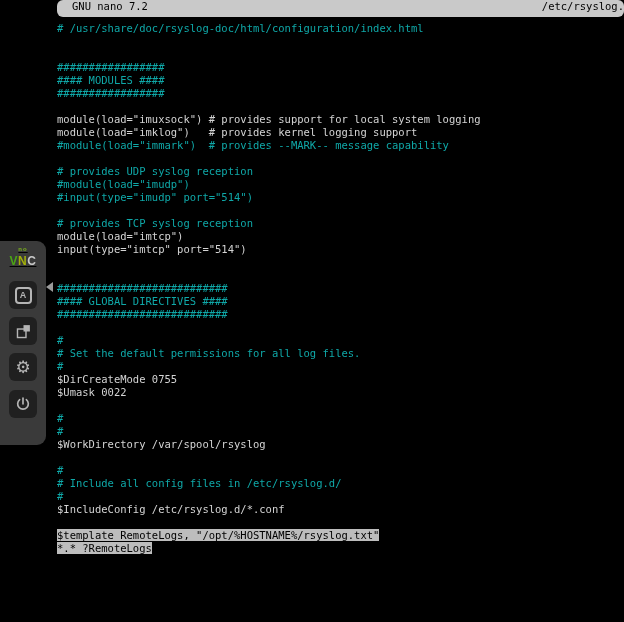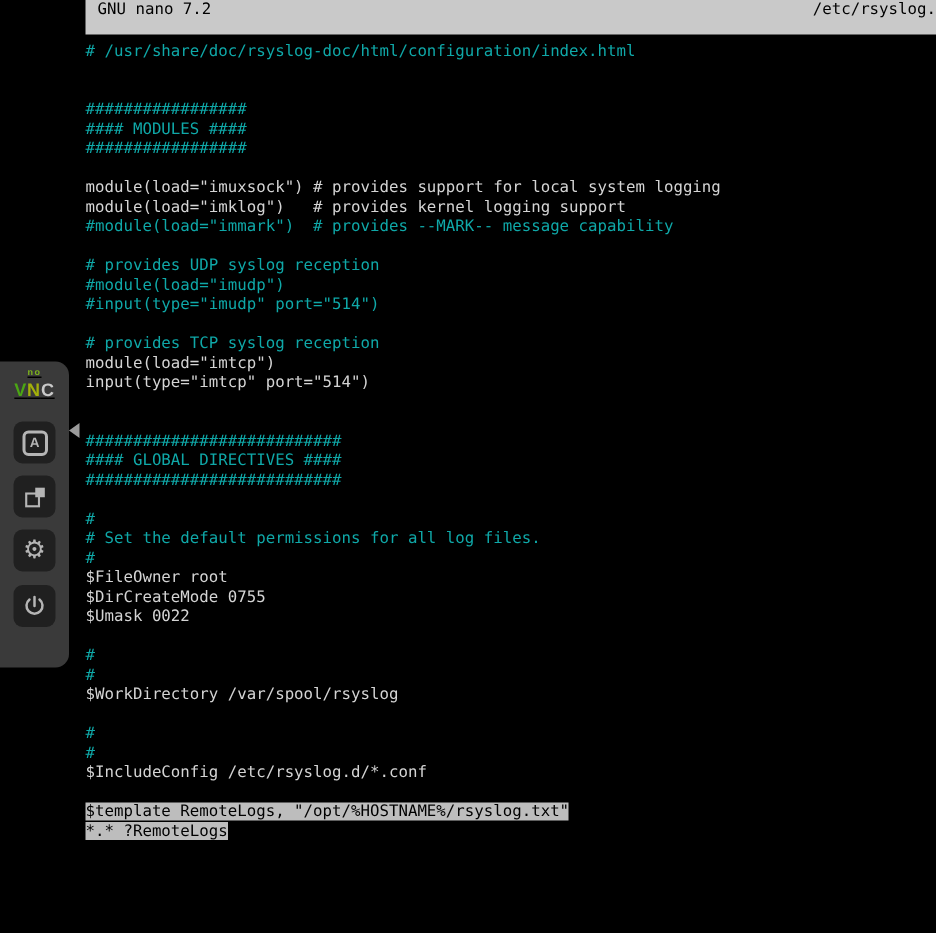--- a/index.html
+++ b/index.html
@@ -12,26 +12,27 @@
     font-family: "DejaVu Sans Mono", monospace;
   }
 
   
   .terminal {
     position: absolute; left: 57px; top: 0;
     width: 567px; height: 622px;
     font-size: 10.5px; line-height: 13px;
   }
   .titlebar {
-    height: 23px;
+    height: 17px;
     background: #c9c9c9;
     color: #000;
     display: flex; justify-content: space-between;
-    padding-left: 8px;
+    padding-left: 15px;
     white-space: pre;
+    border-radius: 6px;
   }
   .titlebar span { display: inline-block; }
   .editor { margin-top: 5px; }
   .line { height: 13px; white-space: pre; color: #d4d4d4; }
   .line.comment { color: #0fa8a8; }
   .line.selected span { background: #bdbdbd; color: #000; }
 
   
   .vnc-panel {
     position: absolute; left: 0; top: 241px;
@@ -147,28 +148,28 @@
       <div class="line code">input(type="imtcp" port="514")</div>
       <div class="line blank">&nbsp;</div>
       <div class="line blank">&nbsp;</div>
       <div class="line comment">###########################</div>
       <div class="line comment">#### GLOBAL DIRECTIVES ####</div>
       <div class="line comment">###########################</div>
       <div class="line blank">&nbsp;</div>
       <div class="line comment">#</div>
       <div class="line comment"># Set the default permissions for all log files.</div>
       <div class="line comment">#</div>
-      <div class="line code">$FileOwner root</div>
       <div class="line code">$DirCreateMode 0755</div>
       <div class="line code">$Umask 0022</div>
       <div class="line blank">&nbsp;</div>
       <div class="line comment">#</div>
       <div class="line comment">#</div>
       <div class="line code">$WorkDirectory /var/spool/rsyslog</div>
       <div class="line blank">&nbsp;</div>
       <div class="line comment">#</div>
+      <div class="line comment"># Include all config files in /etc/rsyslog.d/</div>
       <div class="line comment">#</div>
       <div class="line code">$IncludeConfig /etc/rsyslog.d/*.conf</div>
       <div class="line blank">&nbsp;</div>
       <div class="line selected"><span>$template RemoteLogs, "/opt/%HOSTNAME%/rsyslog.txt"</span></div>
       <div class="line selected"><span>*.* ?RemoteLogs</span></div>
     </div>
 </div>
 
 </body></html>

